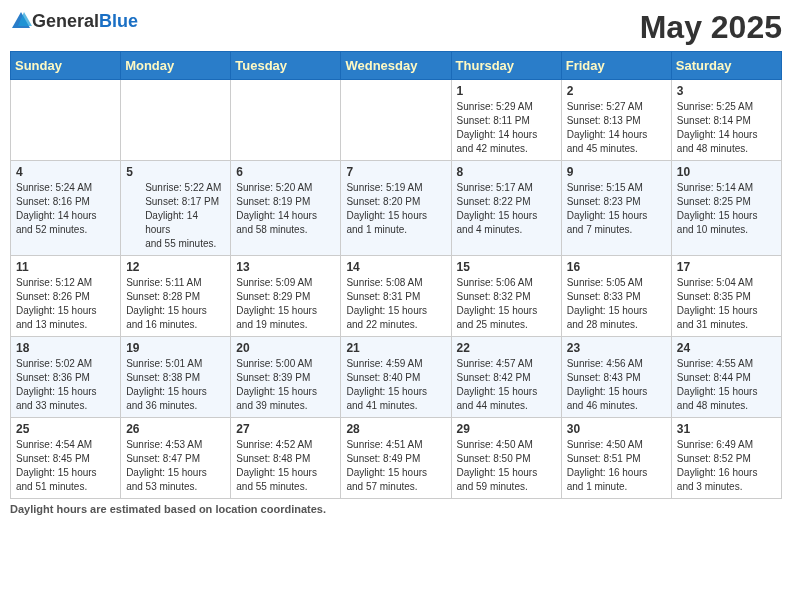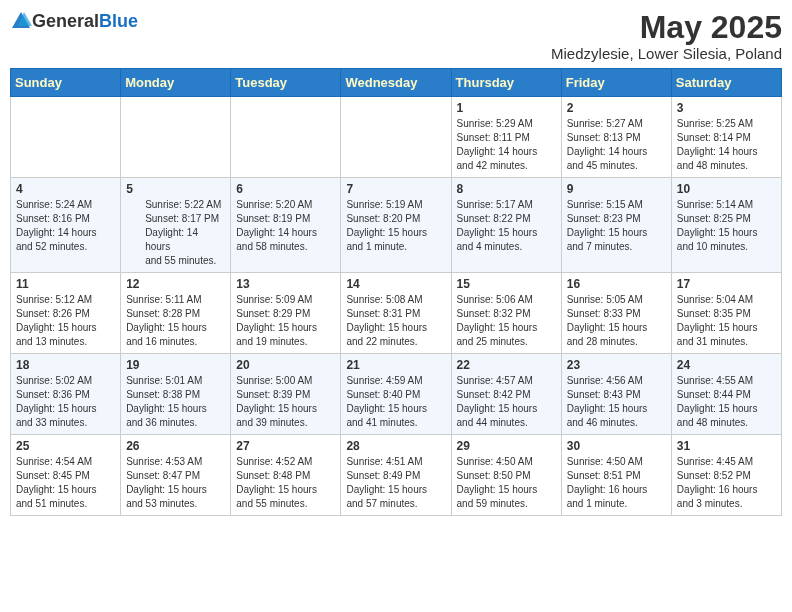--- a/index.html
+++ b/index.html
@@ -112,21 +112,20 @@
       <svg class="logo-icon" viewBox="0 0 22 22">
         <polygon points="11,2 20,18 2,18" fill="#2a7dc9"></polygon>
         <polygon points="14,2 22,16 8,16" fill="#1a9cd8" opacity="0.7"></polygon>
       </svg>
       <span>
         <span class="logo-text-general">General</span><span class="logo-text-blue">Blue</span>
       </span>
     </div>
     <div class="title-block">
       <h1>May 2025</h1>
-      <h2>Miedzylesie, Lower Silesia, Poland</h2>
     </div>
   </div>
 
   <table class="calendar">
     <thead>
       <tr>
       <th>Sunday</th>
           <th>Monday</th>
           <th>Tuesday</th>
           <th>Wednesday</th>
@@ -354,22 +353,25 @@
           </td>
           <td>
             <div class="day-num">30</div>
             <div class="day-detail" style="white-space: pre-line;">Sunrise: 4:50 AM
 Sunset: 8:51 PM
 Daylight: 16 hours
 and 1 minute.</div>
           </td>
           <td>
             <div class="day-num">31</div>
-            <div class="day-detail" style="white-space: pre-line;">Sunrise: 4:45 AM
+            <div class="day-detail" style="white-space: pre-line;">Sunrise: 6:49 AM
 Sunset: 8:52 PM
 Daylight: 16 hours
 and 3 minutes.</div>
           </td>
         </tr>
       </tbody>
   </table>
 
+  <div class="footer-note">
+    <span>Daylight hours</span><span> are estimated based on location coordinates.</span>
+  </div>
 </div>
 
 </body></html>

